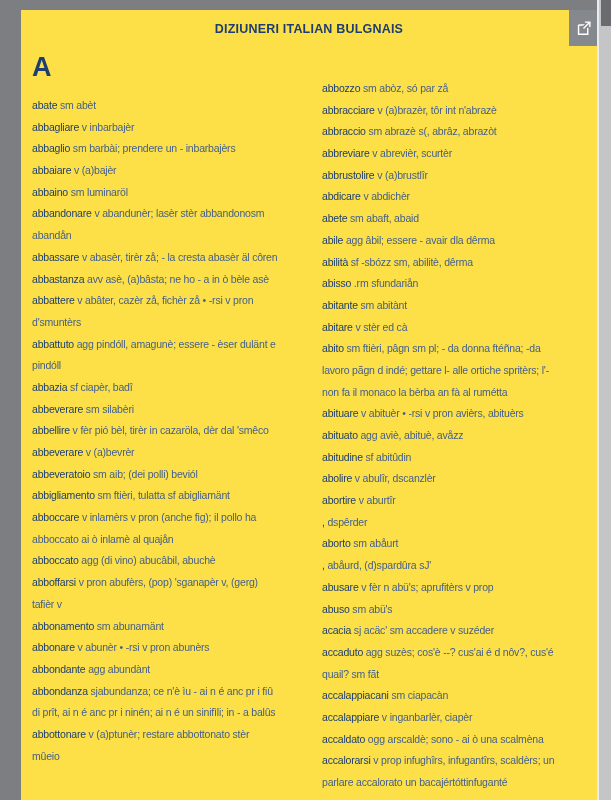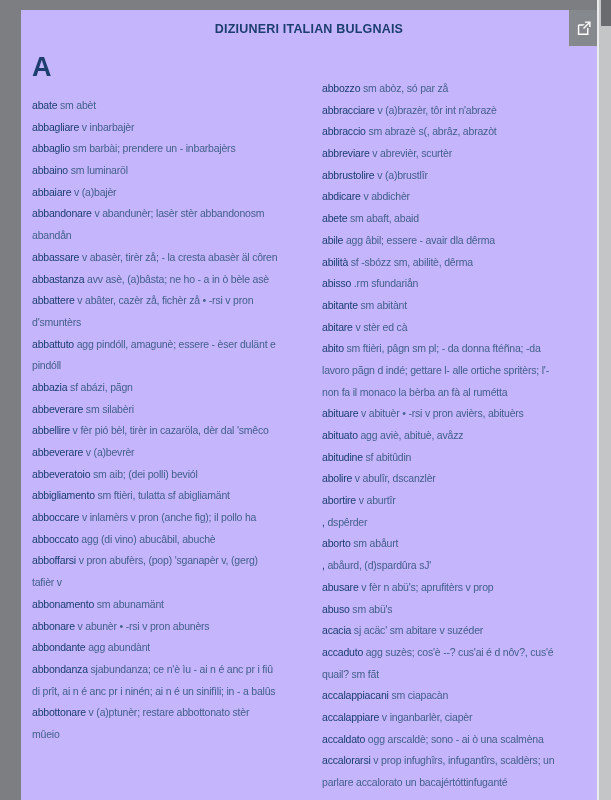--- a/index.html
+++ b/index.html
@@ -26,44 +26,45 @@
     background:var(--track-color,#c3c5c7);border-left:2px solid #e9ebec;
     box-sizing:border-box;}
   .scroll-thumb{position:absolute;left:2px;top:0;width:12px;height:26px;
     background:var(--thumb-color,#696b6e);}
 </style>
 </head>
 <body style="background: rgb(124, 126, 129);">
 
 <div class="viewport">
 
-  <div class="page" style="background: #c4b5fd;">
+  <div class="page" style="background: #fde047;">
     <div class="title">DIZIUNERI ITALIAN BULGNAIS</div>
     <div class="letter">A</div>
     <div class="col col-left" id="col-left">
         <div class="line"><span class="head">abate</span><span class="reg"> sm abèt</span></div>
         <div class="line"><span class="head">abbagliare</span><span class="reg"> v inbarbajèr</span></div>
         <div class="line"><span class="head">abbaglio</span><span class="reg"> sm barbài; prendere un - inbarbajèrs</span></div>
+        <div class="line"><span class="head">abbaiare</span><span class="reg"> v (a)bajèr</span></div>
         <div class="line"><span class="head">abbaino</span><span class="reg"> sm luminaröl</span></div>
-        <div class="line"><span class="head">abbaiare</span><span class="reg"> v (a)bajèr</span></div>
         <div class="line"><span class="head">abbandonare</span><span class="reg"> v abandunèr; lasèr stèr abbandonosm</span></div>
         <div class="line"><span class="reg">abandån</span></div>
         <div class="line"><span class="head">abbassare</span><span class="reg"> v abasèr, tirèr zå; - la cresta abasèr äl côren</span></div>
         <div class="line"><span class="head">abbastanza</span><span class="reg"> avv asè, (a)bâsta; ne ho - a in ò bèle asè</span></div>
         <div class="line"><span class="head">abbattere</span><span class="reg"> v abâter, cazèr zå, fichèr zå • -rsi v pron</span></div>
         <div class="line"><span class="reg">d'smuntèrs</span></div>
         <div class="line"><span class="head">abbattuto</span><span class="reg"> agg pindóll, amagunè; essere - èser dulänt e</span></div>
         <div class="line"><span class="reg">pindóll</span></div>
-        <div class="line"><span class="head">abbazia</span><span class="reg"> sf abázi, pãgn</span></div>
+        <div class="line"><span class="head">abbazia</span><span class="reg"> sf ciapèr, badî</span></div>
         <div class="line"><span class="head">abbeverare</span><span class="reg"> sm silabèri</span></div>
         <div class="line"><span class="head">abbellire</span><span class="reg"> v fèr pió bèl, tirèr in cazaröla, dèr dal 'smêco</span></div>
         <div class="line"><span class="head">abbeverare</span><span class="reg"> v (a)bevrèr</span></div>
         <div class="line"><span class="head">abbeveratoio</span><span class="reg"> sm aib; (dei polli) beviól</span></div>
         <div class="line"><span class="head">abbigliamento</span><span class="reg"> sm ftièri, tulatta sf abigliamänt</span></div>
         <div class="line"><span class="head">abboccare</span><span class="reg"> v inlamèrs v pron (anche fig); il pollo ha</span></div>
+        <div class="line"><span class="reg">abboccato ai ò inlamè al quajån</span></div>
         <div class="line"><span class="head">abboccato</span><span class="reg"> agg (di vino) abucâbil, abuchè</span></div>
         <div class="line"><span class="head">abboffarsi</span><span class="reg"> v pron abufèrs, (pop) 'sganapèr v, (gerg)</span></div>
         <div class="line"><span class="reg">tafièr v</span></div>
         <div class="line"><span class="head">abbonamento</span><span class="reg"> sm abunamänt</span></div>
         <div class="line"><span class="head">abbonare</span><span class="reg"> v abunèr • -rsi v pron abunèrs</span></div>
         <div class="line"><span class="head">abbondante</span><span class="reg"> agg abundànt</span></div>
         <div class="line"><span class="head">abbondanza</span><span class="reg"> sjabundanza; ce n'è ìu - ai n é anc pr i fiû</span></div>
         <div class="line"><span class="reg">di prît, ai n é anc pr i ninén; ai n é un sinifìli; in - a balûs</span></div>
         <div class="line"><span class="head">abbottonare</span><span class="reg"> v (a)ptunèr; restare abbottonato stèr</span></div>
         <div class="line"><span class="reg">mûeio</span></div>
@@ -87,21 +88,21 @@
         <div class="line"><span class="head">abituare</span><span class="reg"> v abituèr • -rsi v pron avièrs, abituèrs</span></div>
         <div class="line"><span class="head">abituato</span><span class="reg"> agg aviè, abituè, avåzz</span></div>
         <div class="line"><span class="head">abitudine</span><span class="reg"> sf abitûdin</span></div>
         <div class="line"><span class="head">abolire</span><span class="reg"> v abulîr, dscanzlèr</span></div>
         <div class="line"><span class="head">abortire</span><span class="reg"> v aburtîr</span></div>
         <div class="line"><span class="head">,</span><span class="reg"> dspêrder</span></div>
         <div class="line"><span class="head">aborto</span><span class="reg"> sm abåurt</span></div>
         <div class="line"><span class="head">,</span><span class="reg"> abåurd, (d)spardûra sJ'</span></div>
         <div class="line"><span class="head">abusare</span><span class="reg"> v fèr n abü's; aprufitèrs v prop</span></div>
         <div class="line"><span class="head">abuso</span><span class="reg"> sm abü's</span></div>
-        <div class="line"><span class="head">acacia</span><span class="reg"> sj acäc' sm abitare v suzéder</span></div>
+        <div class="line"><span class="head">acacia</span><span class="reg"> sj acäc' sm accadere v suzéder</span></div>
         <div class="line"><span class="head">accaduto</span><span class="reg"> agg suzès; cos'è --? cus'ai é d nôv?, cus'é</span></div>
         <div class="line"><span class="reg">quail? sm fãt</span></div>
         <div class="line"><span class="head">accalappiacani</span><span class="reg"> sm ciapacàn</span></div>
         <div class="line"><span class="head">accalappiare</span><span class="reg"> v inganbarlèr, ciapèr</span></div>
         <div class="line"><span class="head">accaldato</span><span class="reg"> ogg arscaldè; sono - ai ò una scalmèna</span></div>
         <div class="line"><span class="head">accalorarsi</span><span class="reg"> v prop infughîrs, infugantîrs, scaldèrs; un</span></div>
         <div class="line"><span class="reg">parlare accalorato un bacajértóttinfuganté</span></div>
       </div>
   </div>
 

